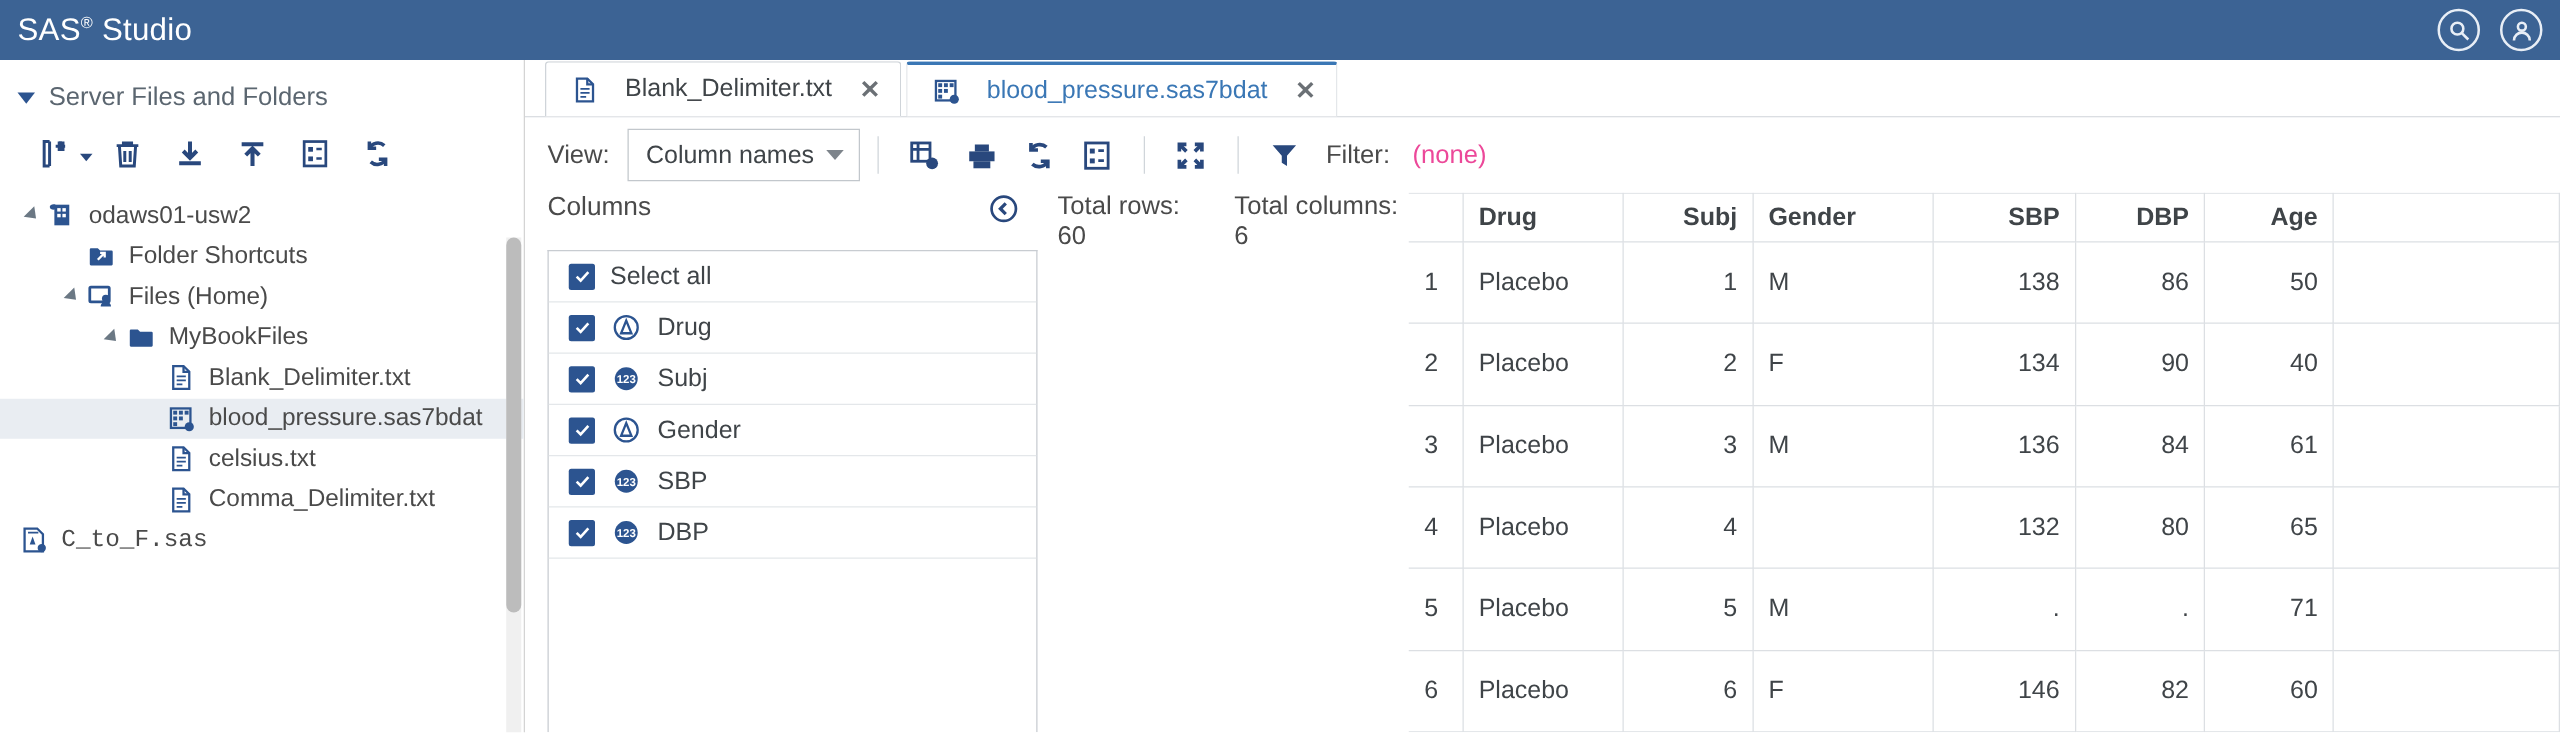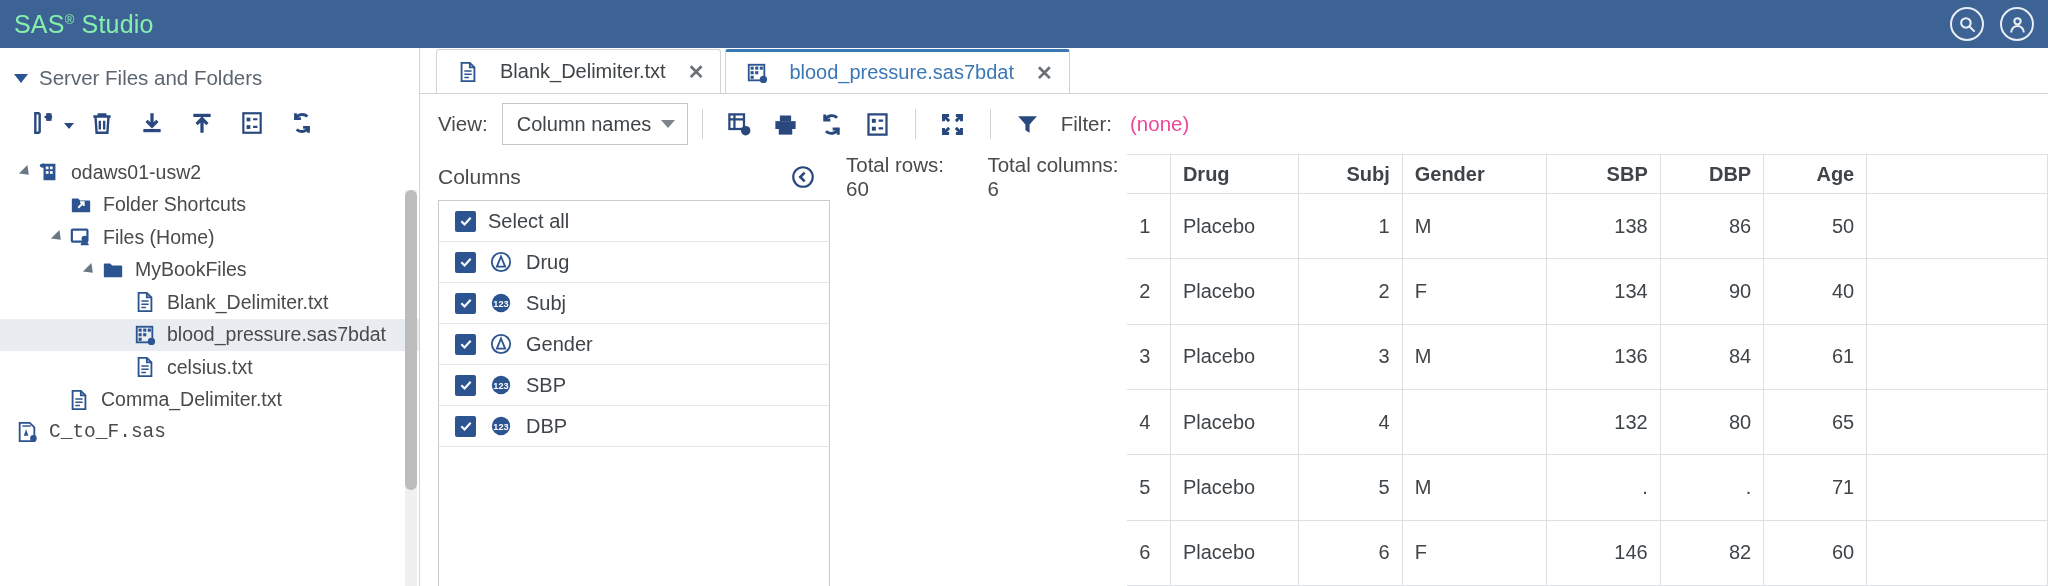--- a/index.html
+++ b/index.html
@@ -4,21 +4,21 @@
 <style>
   * { box-sizing: border-box; margin: 0; padding: 0; }
   html, body {
     width: 2048px; height: 586px;
     font-family: "Liberation Sans", sans-serif;
     background: #ffffff; overflow: hidden;
   }
 
   
   .appbar {
-    height: 48px; background: #3c6394; color: #86efac;
+    height: 48px; background: #3c6394; color: #ffffff;
     display: flex; align-items: center; justify-content: space-between;
     padding: 0 14px;
   }
   .app-title { font-size: 25px; font-weight: 400; letter-spacing: .2px; }
   .app-title sup { font-size: 13px; vertical-align: super; }
   .appbar-right { display: flex; align-items: center; gap: 16px; }
   .appbar-icon {
     width: 34px; height: 34px; border: 2.4px solid #e8eef6; border-radius: 50%;
     display: flex; align-items: center; justify-content: center; position: relative;
   }
@@ -104,21 +104,21 @@
   .vsep { width: 1px; height: 30px; background: #d0d5da; margin: 0 14px; }
   .vb-btn { width: 46px; height: 42px; display: flex; align-items: center;
             justify-content: center; color: #29487d; }
   .filter-text { font-size: 20.5px; color: #4a4a4a; margin-left: 10px; }
   .filter-none { font-size: 20.5px; color: #ec4899; margin-left: 18px; }
 
   .panes { flex: 1; display: flex; overflow: hidden; }
 
   
   .colpane { width: 410px; padding-left: 18px; display: flex; flex-direction: column; }
-  .colpane-head { display: flex; align-items: center; justify-content: space-between;
+  .colpane-head { display: flex; align-items: flex-start; justify-content: space-between;
                   height: 46px; padding-right: 14px; }
   .colpane-title { font-size: 21px; color: #4a4a4a; }
   .collapse-icon { width: 26px; height: 26px; color: #29487d; }
   .colbox { border: 1px solid #c8ccd1; border-bottom: none; flex: 1; }
   .colrow { display: flex; align-items: center; height: 41px; padding-left: 16px;
             border-bottom: 1px solid #e4e7ea; font-size: 20px; color: #3f4448; gap: 12px; }
   .cb {
     width: 21px; height: 21px; background: #2c5490; border-radius: 2px;
     display: flex; align-items: center; justify-content: center; flex: 0 0 21px;
   }
@@ -298,21 +298,21 @@
           <span class="twisty-spacer"></span>
           <span class="node-icon">
             <svg width="24" height="22" viewBox="0 0 24 24">
               <path d="M5 2h9l5 5v15H5z" fill="#fff" stroke="#2c5490" stroke-width="2"></path>
                 <path d="M14 2v5h5" fill="none" stroke="#2c5490" stroke-width="2"></path>
                 <path d="M8 11h8M8 14.5h8M8 18h5" stroke="#2c5490" stroke-width="1.6"></path>
             </svg>
           </span>
           <span>celsius.txt</span>
         </div>
-        <div class="node" style="padding-left: 52px;">
+        <div class="node" style="padding-left: 118px;">
           <span class="twisty-spacer"></span>
           <span class="node-icon">
             <svg width="24" height="22" viewBox="0 0 24 24">
               <path d="M5 2h9l5 5v15H5z" fill="#fff" stroke="#2c5490" stroke-width="2"></path>
                 <path d="M14 2v5h5" fill="none" stroke="#2c5490" stroke-width="2"></path>
                 <path d="M8 11h8M8 14.5h8M8 18h5" stroke="#2c5490" stroke-width="1.6"></path>
             </svg>
           </span>
           <span>Comma_Delimiter.txt</span>
         </div>

